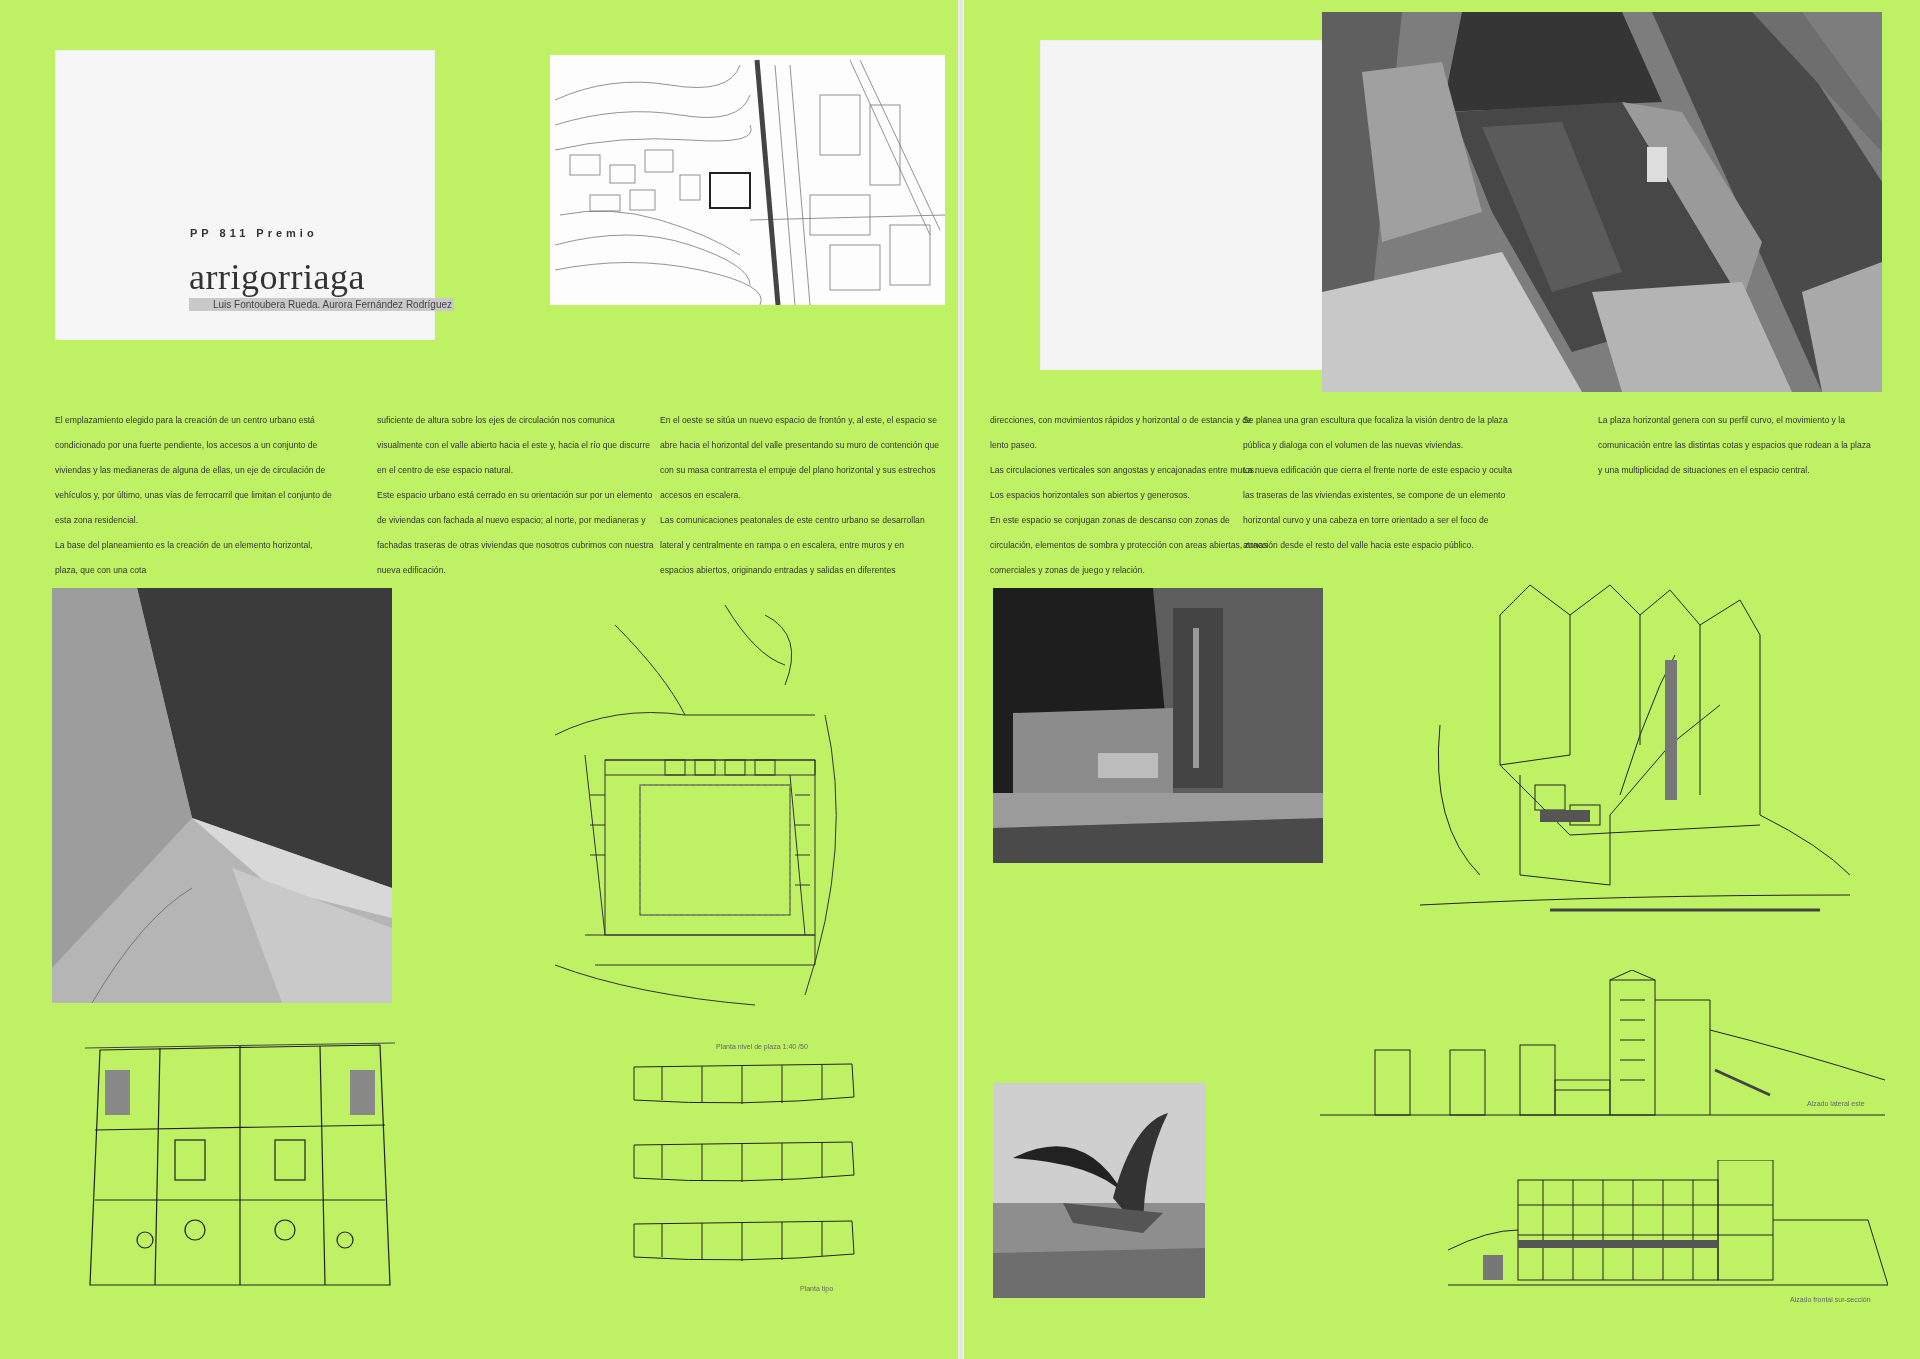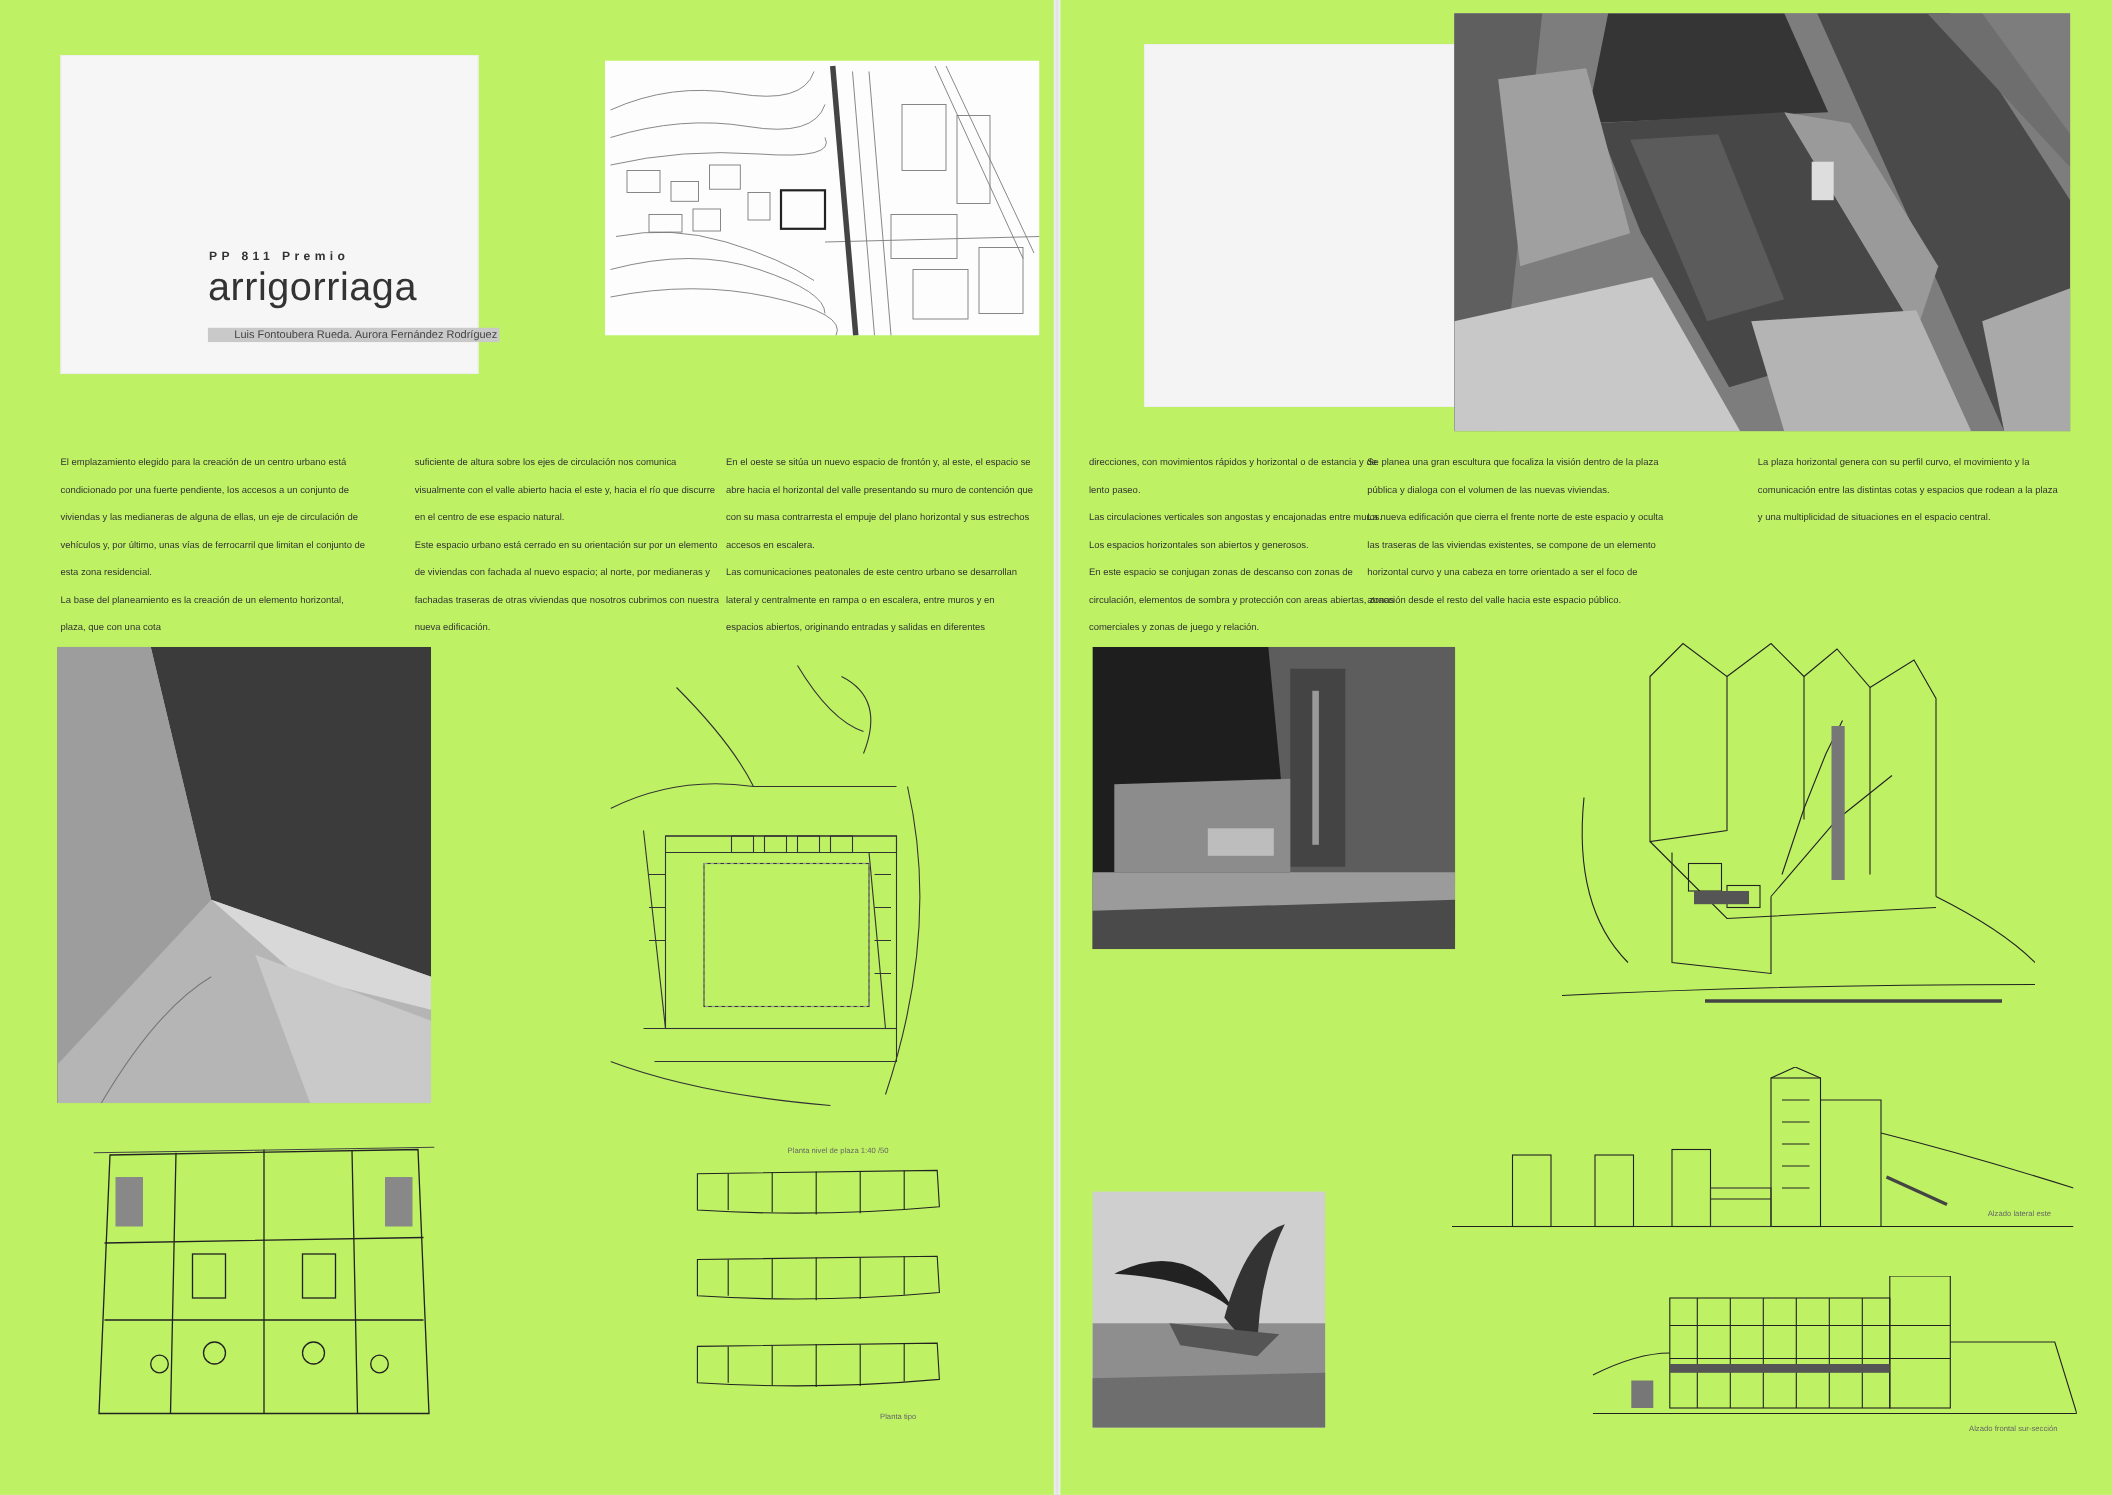--- a/index.html
+++ b/index.html
@@ -24,21 +24,21 @@
 <body>
 
 <div class="spread">
 
   <div class="ghost" style="left:55px;top:50px;width:380px;height:290px;"></div>
   <div class="ghost" style="left:1040px;top:40px;width:290px;height:330px;background:#f4f4f4;"></div>
 
   <div class="gutter"></div>
 
   <div class="abs kicker" style="left:190px;top:227px;">PP 811 Premio</div>
-  <div class="abs title" style="left:189px;top:240px;">arrigorriaga</div>
+  <div class="abs title" style="left:189px;top:256px;font-family:Liberation Serif, serif;">arrigorriaga</div>
   <div class="abs authors" style="left:189px;top:298px;padding-left:24px;">Luis Fontoubera Rueda. Aurora Fernández Rodríguez</div>
 
   <div class="plan" style="left:550px;top:55px;width:395px;height:250px;">
     <svg width="395" height="250" viewBox="0 0 395 250">
       <rect width="395" height="250" fill="#fdfdfd"></rect>
       <g stroke="#777" stroke-width="0.8" fill="none">
         <path d="M5 45 Q60 20 120 30 T190 10"></path>
         <path d="M5 70 Q70 50 130 60 T200 40"></path>
         <path d="M5 95 Q70 80 140 85 T200 70"></path>
         <path d="M5 190 Q80 170 140 190 T200 230"></path>

